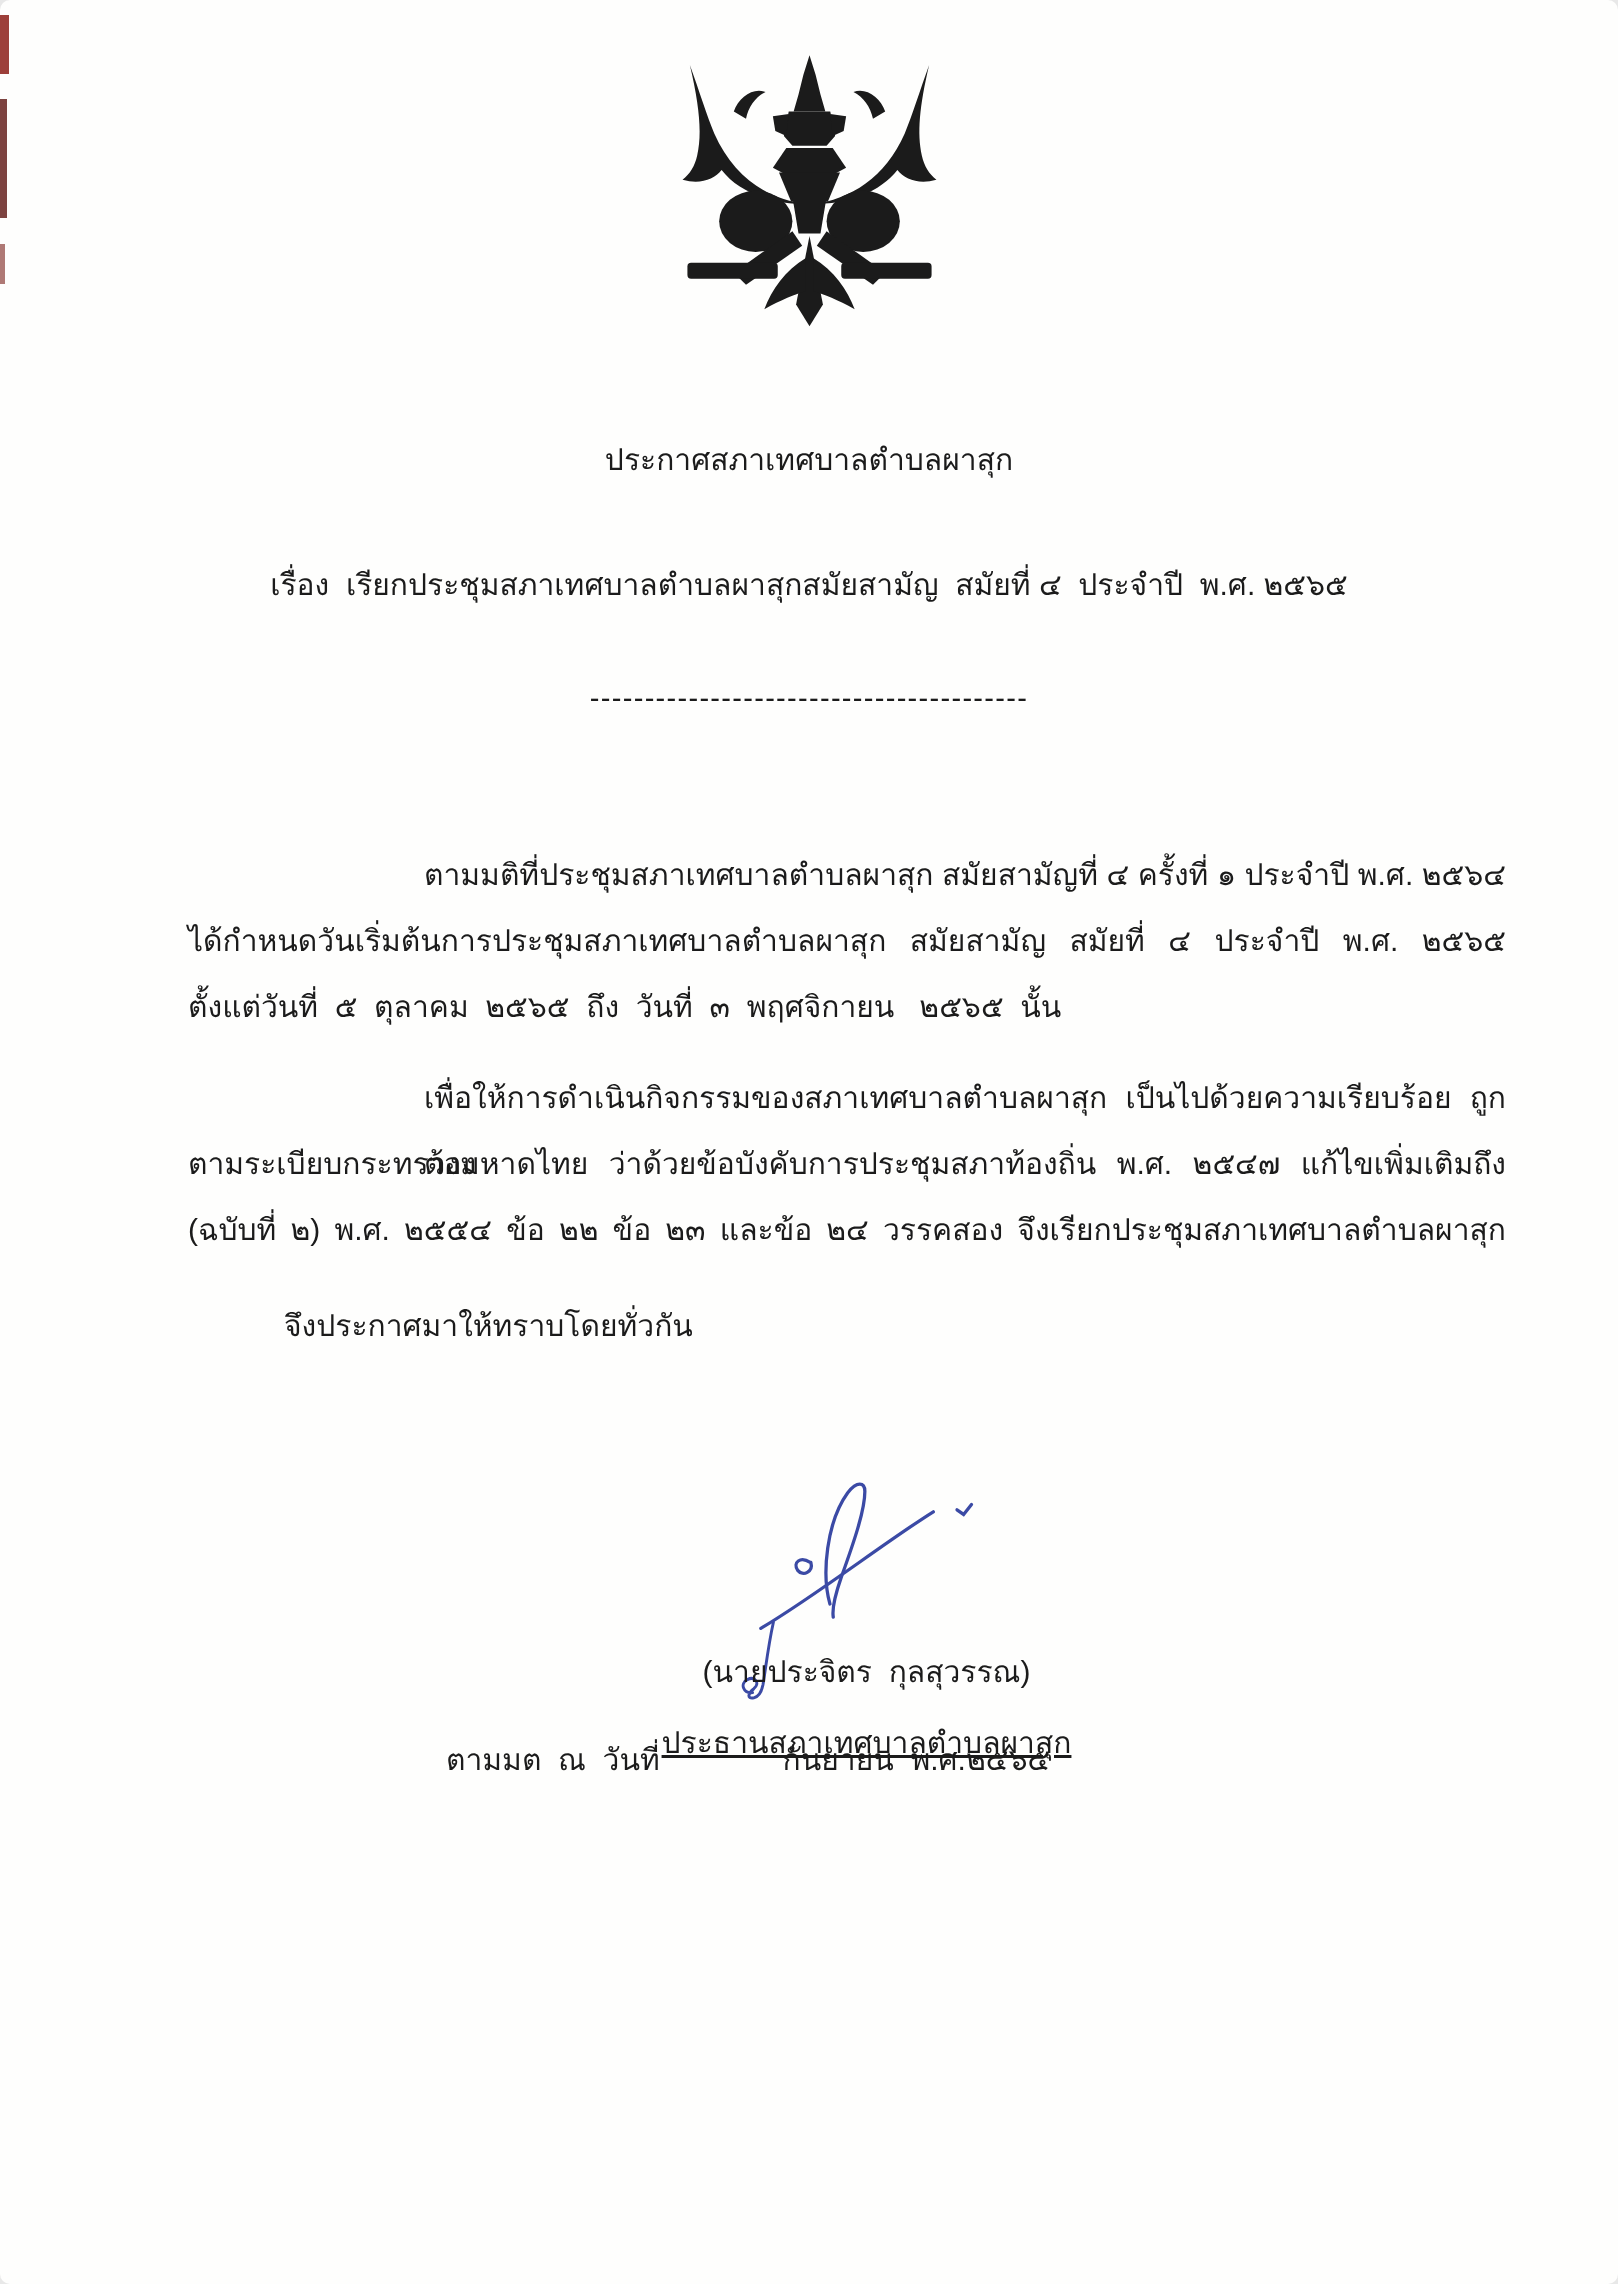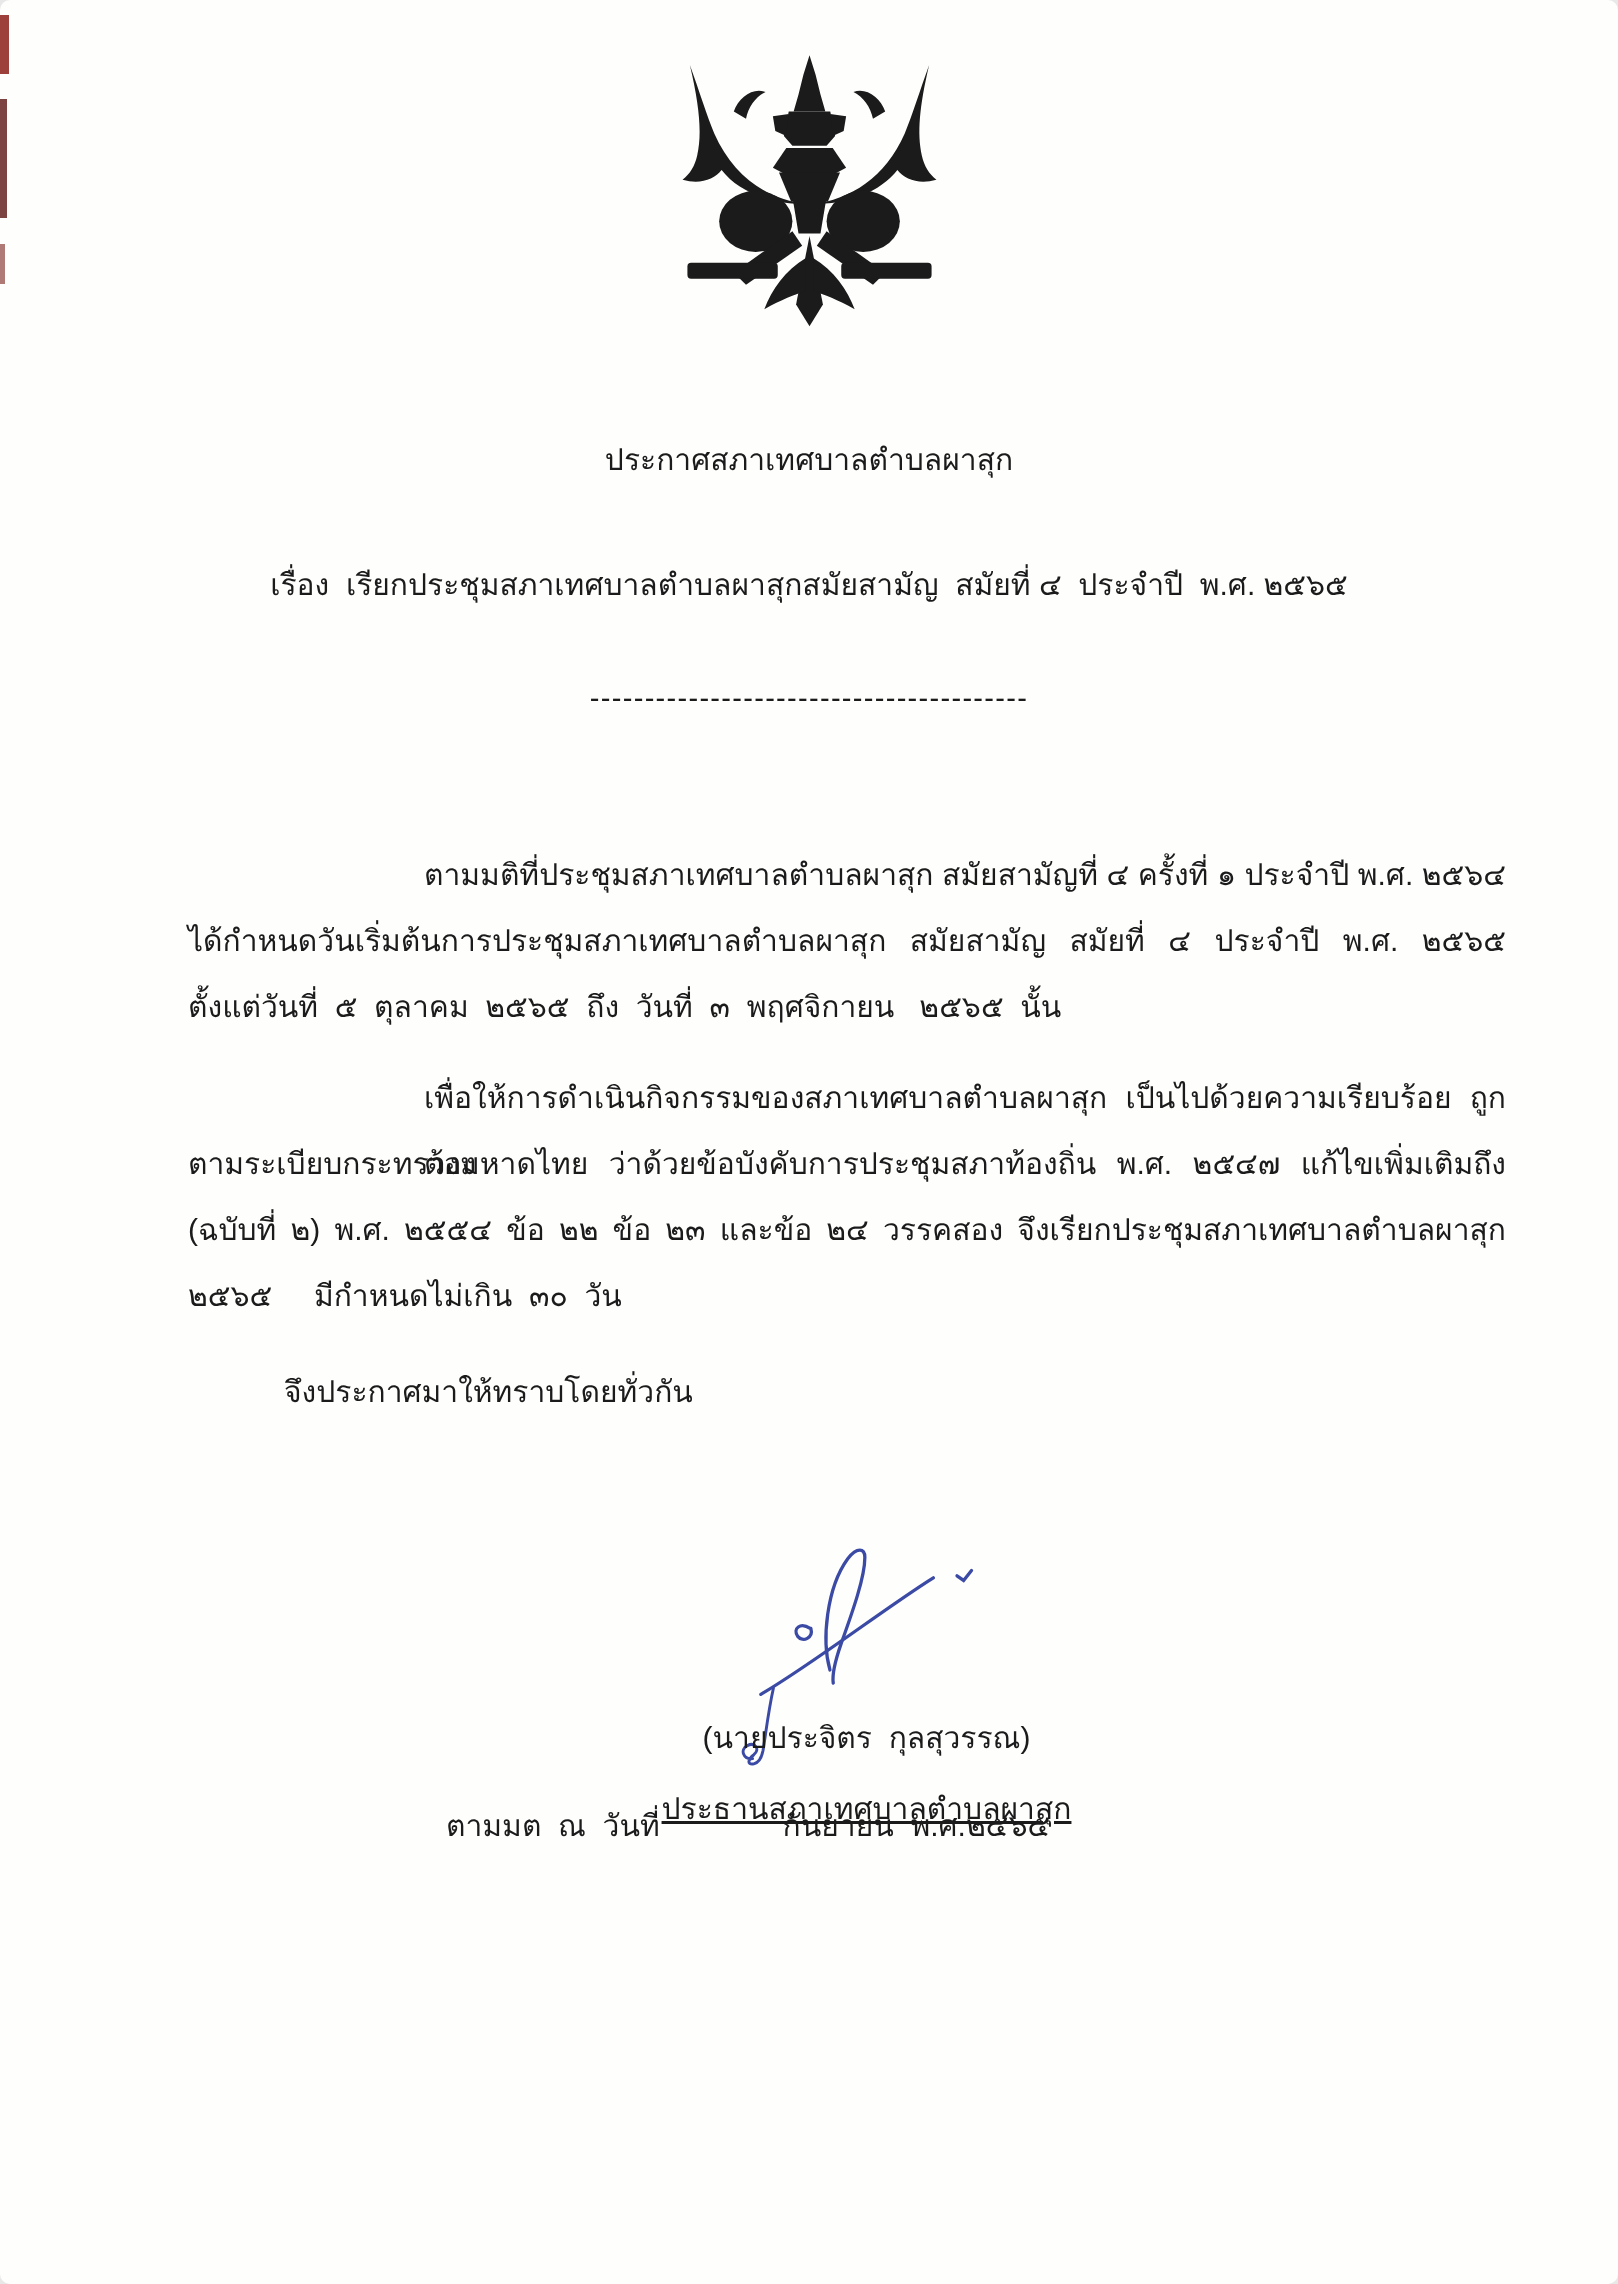--- a/index.html
+++ b/index.html
@@ -98,21 +98,20 @@
     <div class="para p1">
       <div class="line just indent">ตามมติที่ประชุมสภาเทศบาลตำบลผาสุก  สมัยสามัญที่ ๔ ครั้งที่ ๑  ประจำปี พ.ศ. ๒๕๖๔</div>
       <div class="line just">ได้กำหนดวันเริ่มต้นการประชุมสภาเทศบาลตำบลผาสุก  สมัยสามัญ  สมัยที่ ๔  ประจำปี  พ.ศ.  ๒๕๖๕</div>
       <div class="line plain">ตั้งแต่วันที่  ๕  ตุลาคม  ๒๕๖๕  ถึง  วันที่  ๓  พฤศจิกายน   ๒๕๖๕  นั้น</div>
     </div>
 
     <div class="para p2">
       <div class="line just indent">เพื่อให้การดำเนินกิจกรรมของสภาเทศบาลตำบลผาสุก  เป็นไปด้วยความเรียบร้อย  ถูกต้อง</div>
       <div class="line just">ตามระเบียบกระทรวงมหาดไทย  ว่าด้วยข้อบังคับการประชุมสภาท้องถิ่น  พ.ศ. ๒๕๔๗  แก้ไขเพิ่มเติมถึง</div>
       <div class="line just">(ฉบับที่ ๒)  พ.ศ. ๒๕๕๔  ข้อ  ๒๒ ข้อ ๒๓ และข้อ ๒๔ วรรคสอง  จึงเรียกประชุมสภาเทศบาลตำบลผาสุก</div>
-      <div class="line plain">๒๕๖๕     มีกำหนดไม่เกิน  ๓๐  วัน</div>
     </div>
 
     <div class="closing">จึงประกาศมาให้ทราบโดยทั่วกัน</div>
 
     <div class="date-line">
       <span>ตามมต  ณ  วันที่</span><span class="hand-num">
         <span class="visually-hidden">๕</span>
         <svg width="43" height="86" viewBox="0 0 66 130" xmlns="http://www.w3.org/2000/svg" style="overflow:visible">
           <path d="M30 112 C 16 114, 10 98, 22 92 C 34 86, 42 98, 32 106 C 24 112, 20 122, 32 120 C 40 118, 44 110, 46 100 C 50 76, 54 40, 62 4" fill="none" stroke="currentColor" stroke-width="4.5" stroke-linecap="round"></path>
         </svg>

